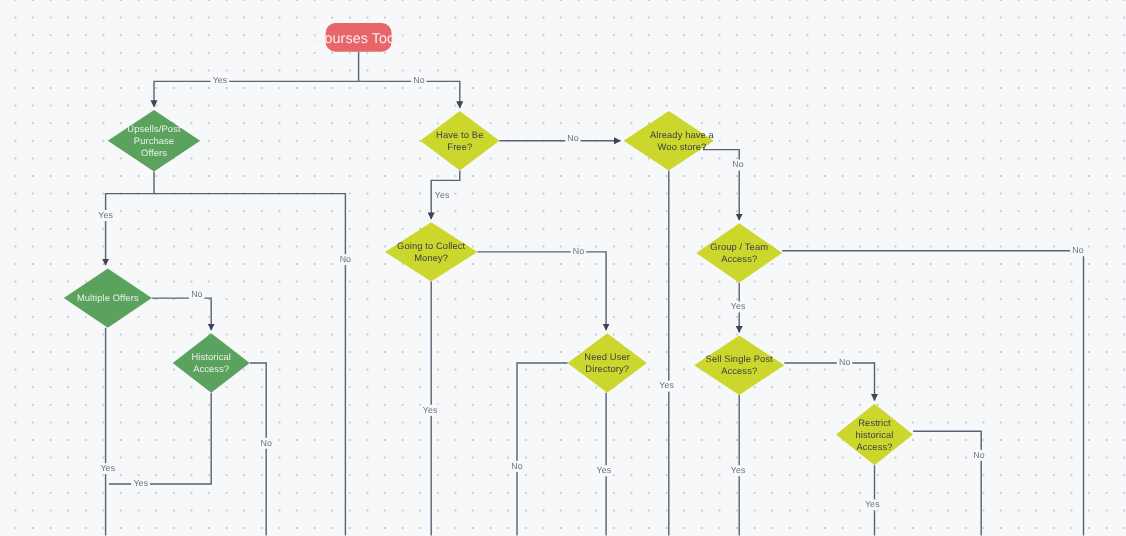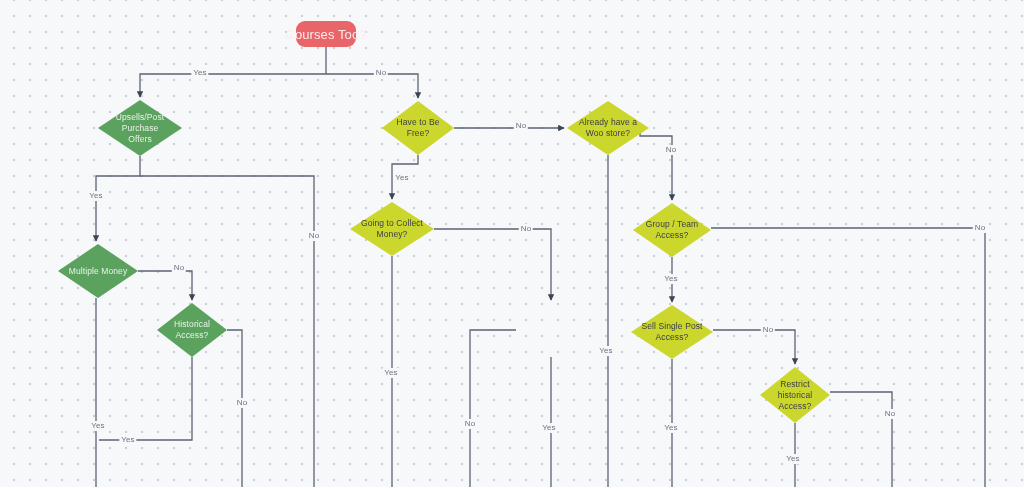--- a/index.html
+++ b/index.html
@@ -148,21 +148,21 @@
     <span class="label">Upsells/Post<br>Purchase<br>Offers</span>
   </div>
 
   <div class="node light" style="left:382px; top:101px; width:72px; height:54px;align-items:center;">
     <svg class="diamond-shape" viewBox="0 0 72 54" preserveAspectRatio="none">
       <polygon points="36,0 72,27 36,54 0,27" fill="#cbd72c"></polygon>
     </svg>
     <span class="label">Have to Be<br>Free?</span>
   </div>
 
-  <div class="node light" style="left:567px; top:101px; width:82px; height:54px;">
+  <div class="node light" style="left:567px; top:101px; width:82px; height:54px;justify-content:flex-end;">
     <svg class="diamond-shape" viewBox="0 0 82 54" preserveAspectRatio="none">
       <polygon points="41,0 82,27 41,54 0,27" fill="#cbd72c"></polygon>
     </svg>
     <span class="label">Already have a<br>Woo store?</span>
   </div>
 
   <div class="node light" style="left:350px; top:202px; width:84px; height:54px;justify-content:center;">
     <svg class="diamond-shape" viewBox="0 0 84 54" preserveAspectRatio="none">
       <polygon points="42,0 84,27 42,54 0,27" fill="#cbd72c"></polygon>
     </svg>
@@ -173,30 +173,36 @@
     <svg class="diamond-shape" viewBox="0 0 78 54" preserveAspectRatio="none">
       <polygon points="39,0 78,27 39,54 0,27" fill="#cbd72c"></polygon>
     </svg>
     <span class="label">Group / Team<br>Access?</span>
   </div>
 
   <div class="node dark" style="left:58px; top:244px; width:80px; height:54px;">
     <svg class="diamond-shape" viewBox="0 0 80 54" preserveAspectRatio="none">
       <polygon points="40,0 80,27 40,54 0,27" fill="#5ca25f"></polygon>
     </svg>
-    <span class="label">Multiple Money</span>
+    <span class="label">Multiple Offers</span>
   </div>
 
   <div class="node dark" style="left:157px; top:303px; width:70px; height:54px;">
     <svg class="diamond-shape" viewBox="0 0 70 54" preserveAspectRatio="none">
       <polygon points="35,0 70,27 35,54 0,27" fill="#5ca25f"></polygon>
     </svg>
     <span class="label">Historical<br>Access?</span>
   </div>
 
+  <div class="node light" style="left:516px; top:303px; width:72px; height:54px;">
+    <svg class="diamond-shape" viewBox="0 0 72 54" preserveAspectRatio="none">
+      <polygon points="36,0 72,27 36,54 0,27" fill="#cbd72c"></polygon>
+    </svg>
+    <span class="label">Need User<br>Directory?</span>
+  </div>
 
   <div class="node light" style="left:631px; top:305px; width:82px; height:54px;">
     <svg class="diamond-shape" viewBox="0 0 82 54" preserveAspectRatio="none">
       <polygon points="41,0 82,27 41,54 0,27" fill="#cbd72c"></polygon>
     </svg>
     <span class="label">Sell Single Post<br>Access?</span>
   </div>
 
   <div class="node light" style="left:760px; top:367px; width:70px; height:56px;">
     <svg class="diamond-shape" viewBox="0 0 70 56" preserveAspectRatio="none">

